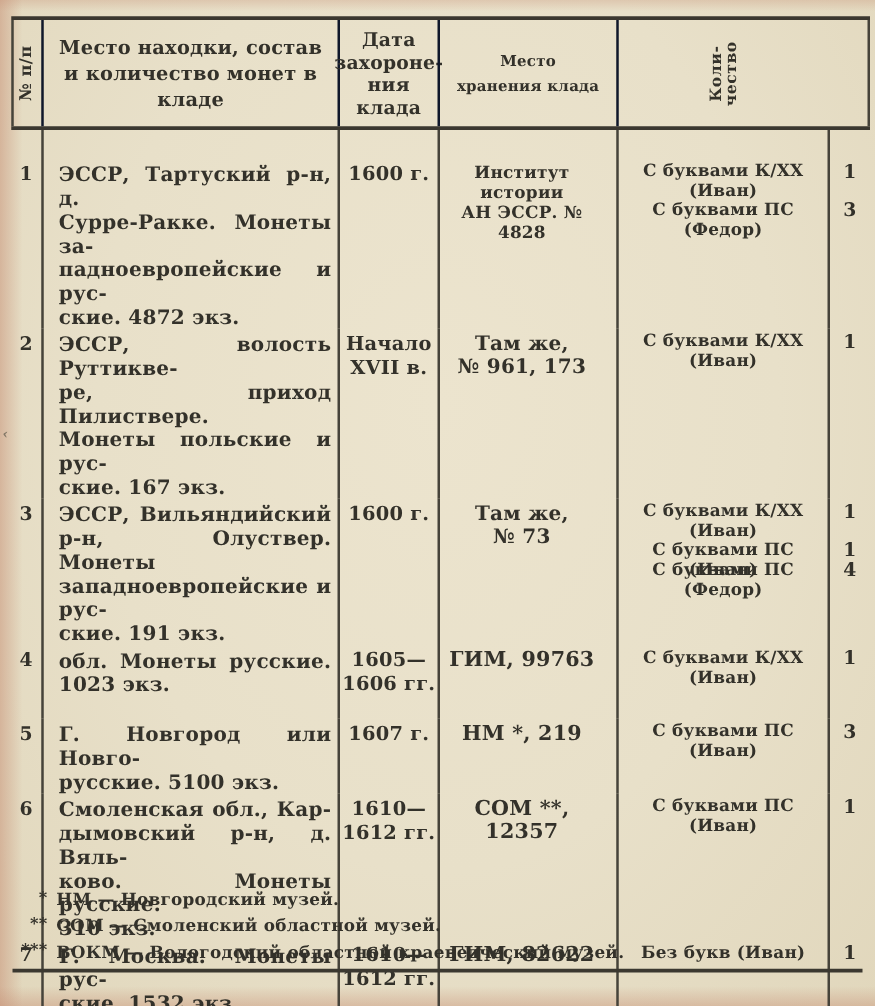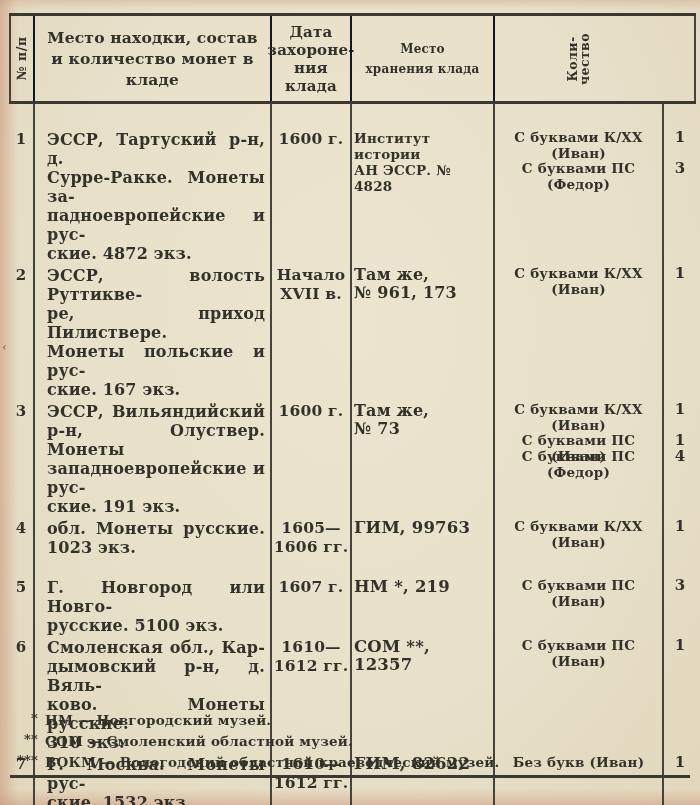--- a/index.html
+++ b/index.html
@@ -40,21 +40,21 @@
 
   
   .trow > .cell{box-sizing:border-box;padding-top:3px;}
   .trow > .cell + .cell{border-left:2px solid #46433a;}
   .r1 > .cell{padding-top:26px;}
   .c-num{text-align:center;font-size:15px;}
   .c-place{padding-left:12px;padding-right:5px;font-size:16px;line-height:19px;}
   .jline{text-align:justify;text-align-last:justify;}
   .jline:last-child{text-align-last:left;}
   .c-date{text-align:center;white-space:pre-line;font-size:15.5px;line-height:18.5px;}
-  .c-storage{text-align:left;white-space:pre-line;padding-left:2px;padding-right:12px;}
+  .c-storage{text-align:center;white-space:pre-line;padding-left:2px;padding-right:12px;}
   .s-sm{font-size:13.5px;line-height:16px;}
   .s-md{font-size:16px;line-height:17.5px;}
   .s-lg{font-size:16.5px;line-height:18px;}
   .c-type{font-size:13.5px;line-height:15.5px;padding-left:2px;padding-right:2px;}
   .te{white-space:pre-line;text-align:center;}
   .te2{height:31px;} .te1{height:16px;}
   .c-qty{text-align:center;font-size:15px;line-height:15.5px;}
   .qe2{height:31px;} .qe1{height:16px;}
 
   .footnotes{position:absolute;left:8px;top:712px;width:672px;}

